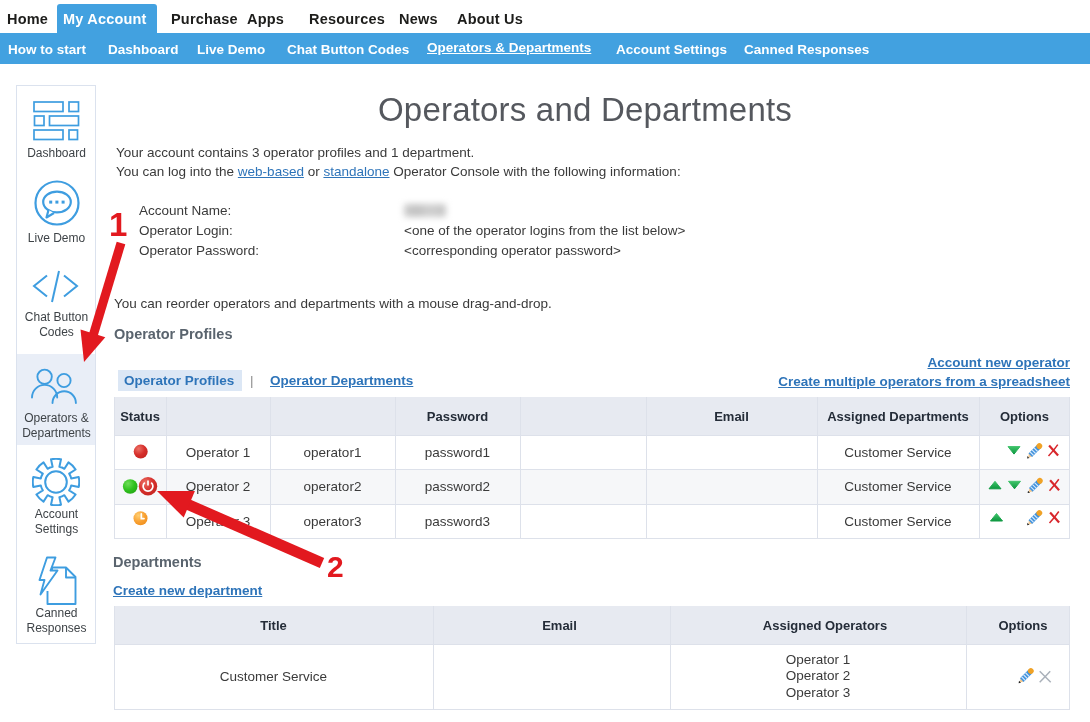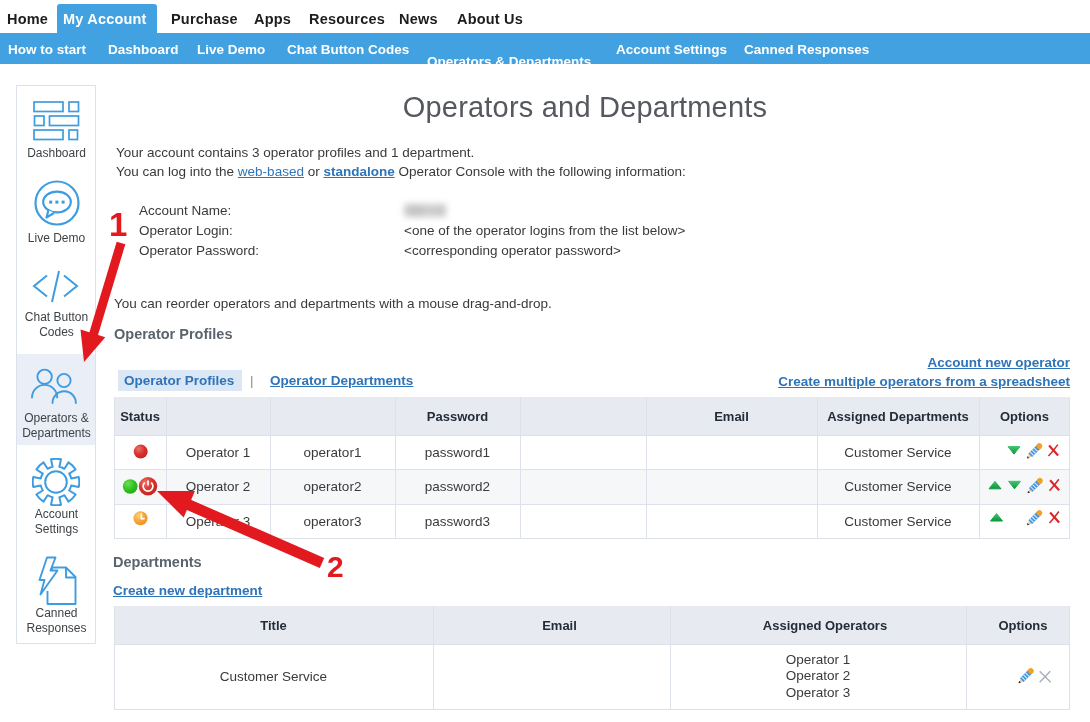--- a/index.html
+++ b/index.html
@@ -17,31 +17,31 @@
 .sb-label { position:absolute; width:79px; text-align:center; font-size:12px; color:#3e4347; line-height:14.5px; }
 </style>
 </head>
 <body>
 
 <div class="abs" style="left:0;top:0;width:1090px;height:33px;background:#fff;"></div>
 <div class="abs" style="left:57px;top:4px;width:100px;height:29px;background:#42a1e0;border-radius:3px 3px 0 0;"></div>
 <span class="nav-item" style="left:7px;top:11px;">Home</span>
 <span class="nav-item" style="left:63px;top:11px;color:#fff;">My Account</span>
 <span class="nav-item" style="left:171px;top:11px;">Purchase</span>
-<span class="nav-item" style="left:254px;top:11px;">Apps</span>
+<span class="nav-item" style="left:247px;top:11px;">Apps</span>
 <span class="nav-item" style="left:309px;top:11px;">Resources</span>
 <span class="nav-item" style="left:399px;top:11px;">News</span>
 <span class="nav-item" style="left:457px;top:11px;">About Us</span>
 
 <div class="abs" style="left:0;top:33px;width:1090px;height:31px;background:#42a1e0;"></div>
 <span class="sub-item" style="left:8px;top:42px;">How to start</span>
 <span class="sub-item" style="left:108px;top:42px;">Dashboard</span>
 <span class="sub-item" style="left:197px;top:42px;">Live Demo</span>
 <span class="sub-item" style="left:287px;top:42px;">Chat Button Codes</span>
-<span class="sub-item" style="left:427px;top:54px;text-decoration:underline;">Operators &amp; Departments</span>
+<span class="sub-item" style="left:427px;top:40px;text-decoration:underline;">Operators &amp; Departments</span>
 <span class="sub-item" style="left:616px;top:42px;">Account Settings</span>
 <span class="sub-item" style="left:744px;top:42px;">Canned Responses</span>
 
 <div class="abs" style="left:16px;top:85px;width:80px;height:559px;background:#fff;border:1px solid #dbe2ee;"></div>
 <div class="abs" style="left:17px;top:354px;width:78px;height:91px;background:#e9eef7;"></div>
 
 <svg class="abs" style="left:33px;top:101px;" width="47" height="40" viewBox="0 0 47 40" fill="none" stroke="#3e9de0" stroke-width="1.7">
   <rect x="1" y="1" width="29" height="9.5"></rect>
     <rect x="36" y="1" width="9.5" height="9.5"></rect>
   <rect x="1.5" y="15" width="9.5" height="9.5"></rect>
@@ -84,24 +84,24 @@
 </svg>
 <div class="sb-label" style="left:17px;top:507px;">Account<br>Settings</div>
 
 <svg class="abs" style="left:34px;top:556px;" width="44" height="50" viewBox="0 0 44 50" fill="none" stroke="#3e9de0" stroke-width="1.9" stroke-linejoin="round">
   <path d="M13.5,35 v13 h28 v-27 l-9.5,-9.5 h-14 v6" fill="none"></path>
   <path d="M32,11.5 v10 h9.5" fill="none"></path>
   <path d="M13,1.5 h8.5 l-5,13 h7 L6.5,38.5 l4,-14.5 h-5 Z" fill="#fff"></path>
 </svg>
 <div class="sb-label" style="left:17px;top:606px;">Canned<br>Responses</div>
 
-<div class="abs" style="left:115px;top:91px;width:940px;text-align:center;font-size:29px;color:#55585e;letter-spacing:0.2px;">Operators and Departments</div>
+<div class="abs" style="left:115px;top:91px;width:940px;text-align:center;font-size:33px;color:#55585e;letter-spacing:0.2px;">Operators and Departments</div>
 
 <div class="txt" style="left:116px;top:144.5px;">Your account contains 3 operator profiles and 1 department.</div>
-<div class="txt" style="left:116px;top:163.5px;">You can log into the <a class="blue-link" style="font-weight:normal;">web-based</a> or <a class="blue-link" style="font-weight:bold;">standalone</a> Operator Console with the following information:</div>
+<div class="txt" style="left:116px;top:163.5px;">You can log into the <a class="blue-link" style="font-weight:normal;">web-based</a> or <a class="blue-link" style="font-weight:normal;">standalone</a> Operator Console with the following information:</div>
 
 <div class="txt" style="left:139px;top:203px;">Account Name:</div>
 <div class="txt" style="left:139px;top:223px;">Operator Login:</div>
 <div class="txt" style="left:139px;top:243px;">Operator Password:</div>
 <div class="abs" style="left:404px;top:203.5px;width:42px;height:13px;background:linear-gradient(90deg,#cdcdcd,#c2c2c2 30%,#cfcfcf 60%,#c6c6c6);filter:blur(3px);border-radius:2px;"></div>
 <div class="txt" style="left:404px;top:223px;">&lt;one of the operator logins from the list below&gt;</div>
 <div class="txt" style="left:404px;top:243px;">&lt;corresponding operator password&gt;</div>
 
 <div class="txt" style="left:114px;top:296px;">You can reorder operators and departments with a mouse drag-and-drop.</div>
 

